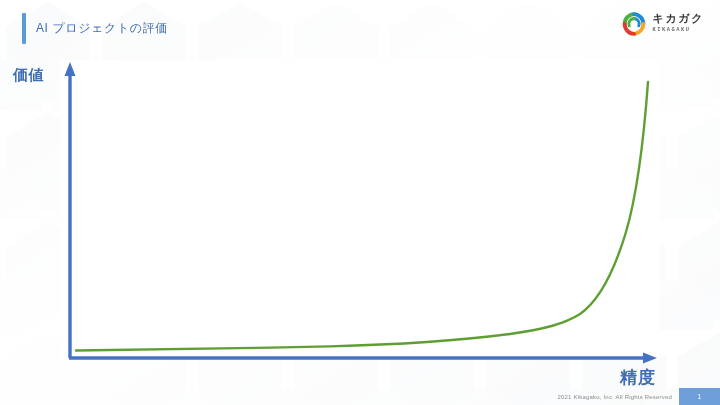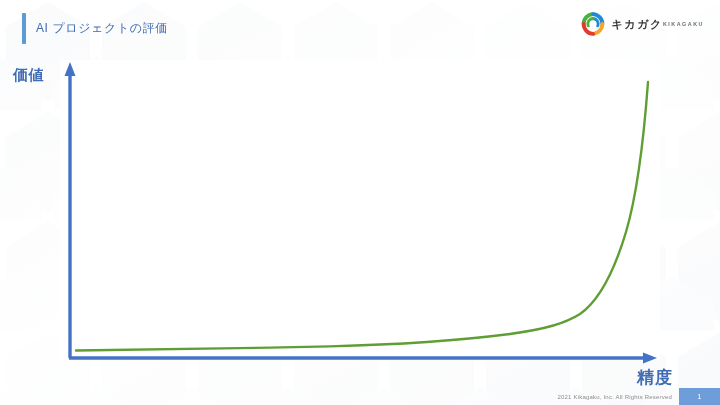--- a/index.html
+++ b/index.html
@@ -53,23 +53,24 @@
     position: absolute;
     right: 16px;
     top: 11px;
     display: flex;
     align-items: center;
     gap: 6px;
   }
   #brand-mark { display: block; }
   #brand-wordmark-wrap {
     display: flex;
-    flex-direction: row;
+    flex-direction: column;
     align-items: flex-start;
     line-height: 1;
+    font-family: Liberation Mono, monospace;
   }
   #brand-name-jp {
     font-size: 11px;
     font-weight: bold;
     color: #3a3a3a;
     letter-spacing: 1.6px;
   }
   #brand-name-en {
     font-size: 5.4px;
     font-weight: bold;
@@ -96,21 +97,20 @@
   }
   #x-axis-label {
     position: absolute;
     left: 620px;
     top: 366px;
     font-size: 17px;
     color: #3f6cb4;
     font-weight: bold;
     letter-spacing: 1px;
     white-space: nowrap;
-    margin-left: 17px;
   }
   #chart-caption {
     position: absolute;
     left: 157px;
     top: 198px;
     font-size: 16px;
     color: #4472c4;
     font-weight: bold;
     letter-spacing: 1.2px;
     white-space: nowrap;

